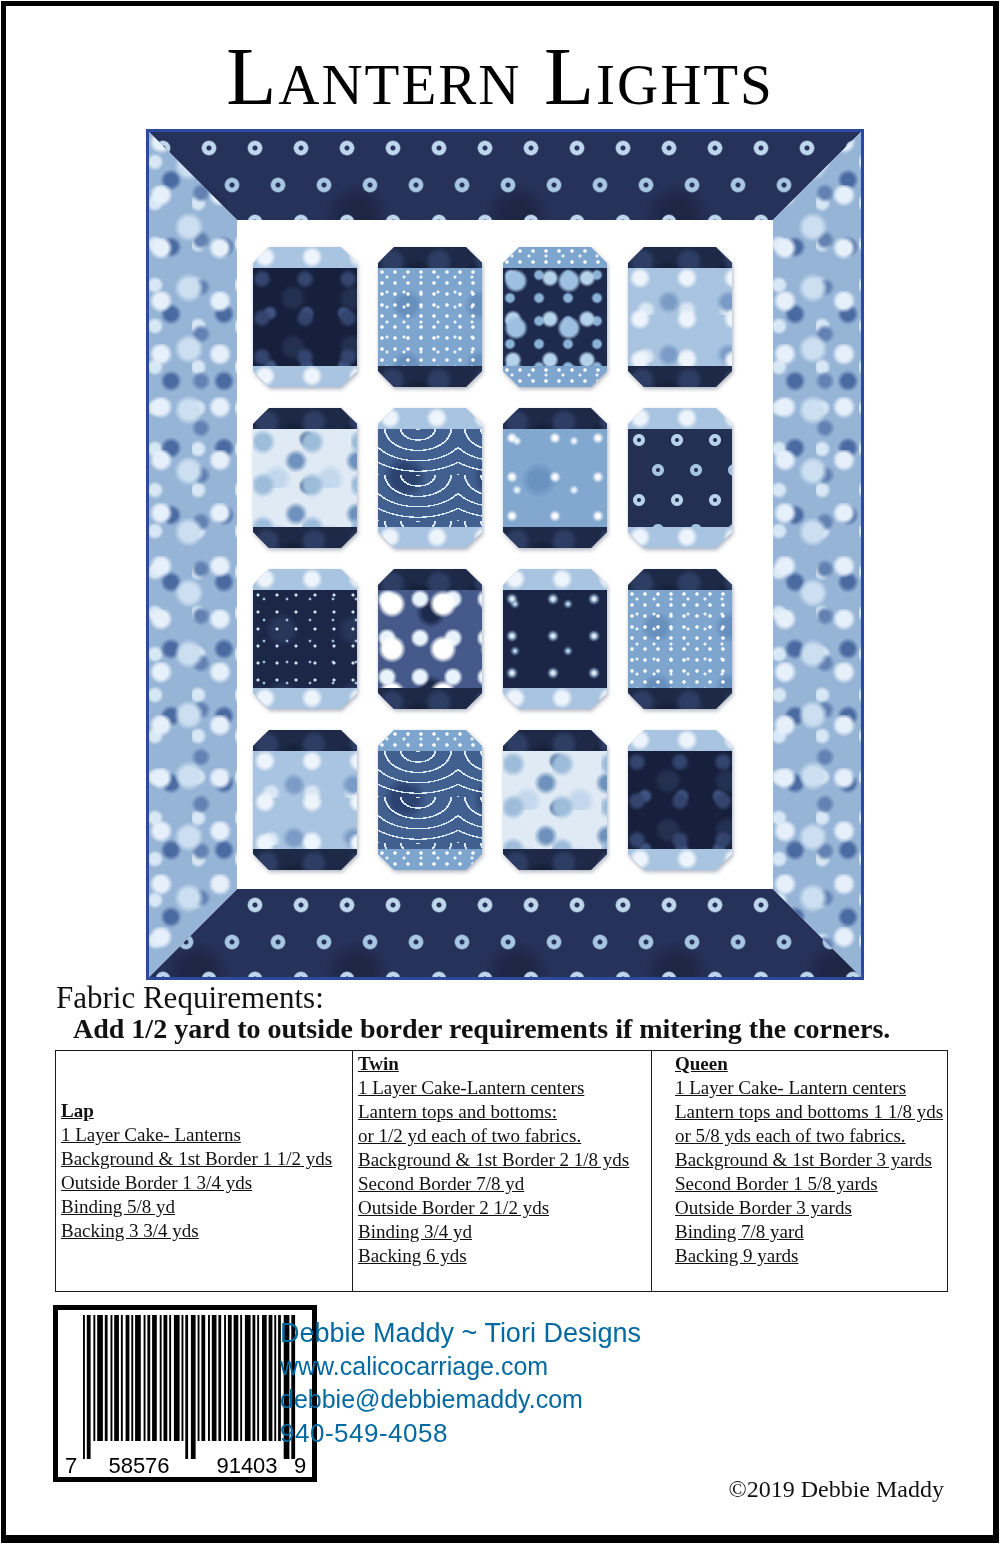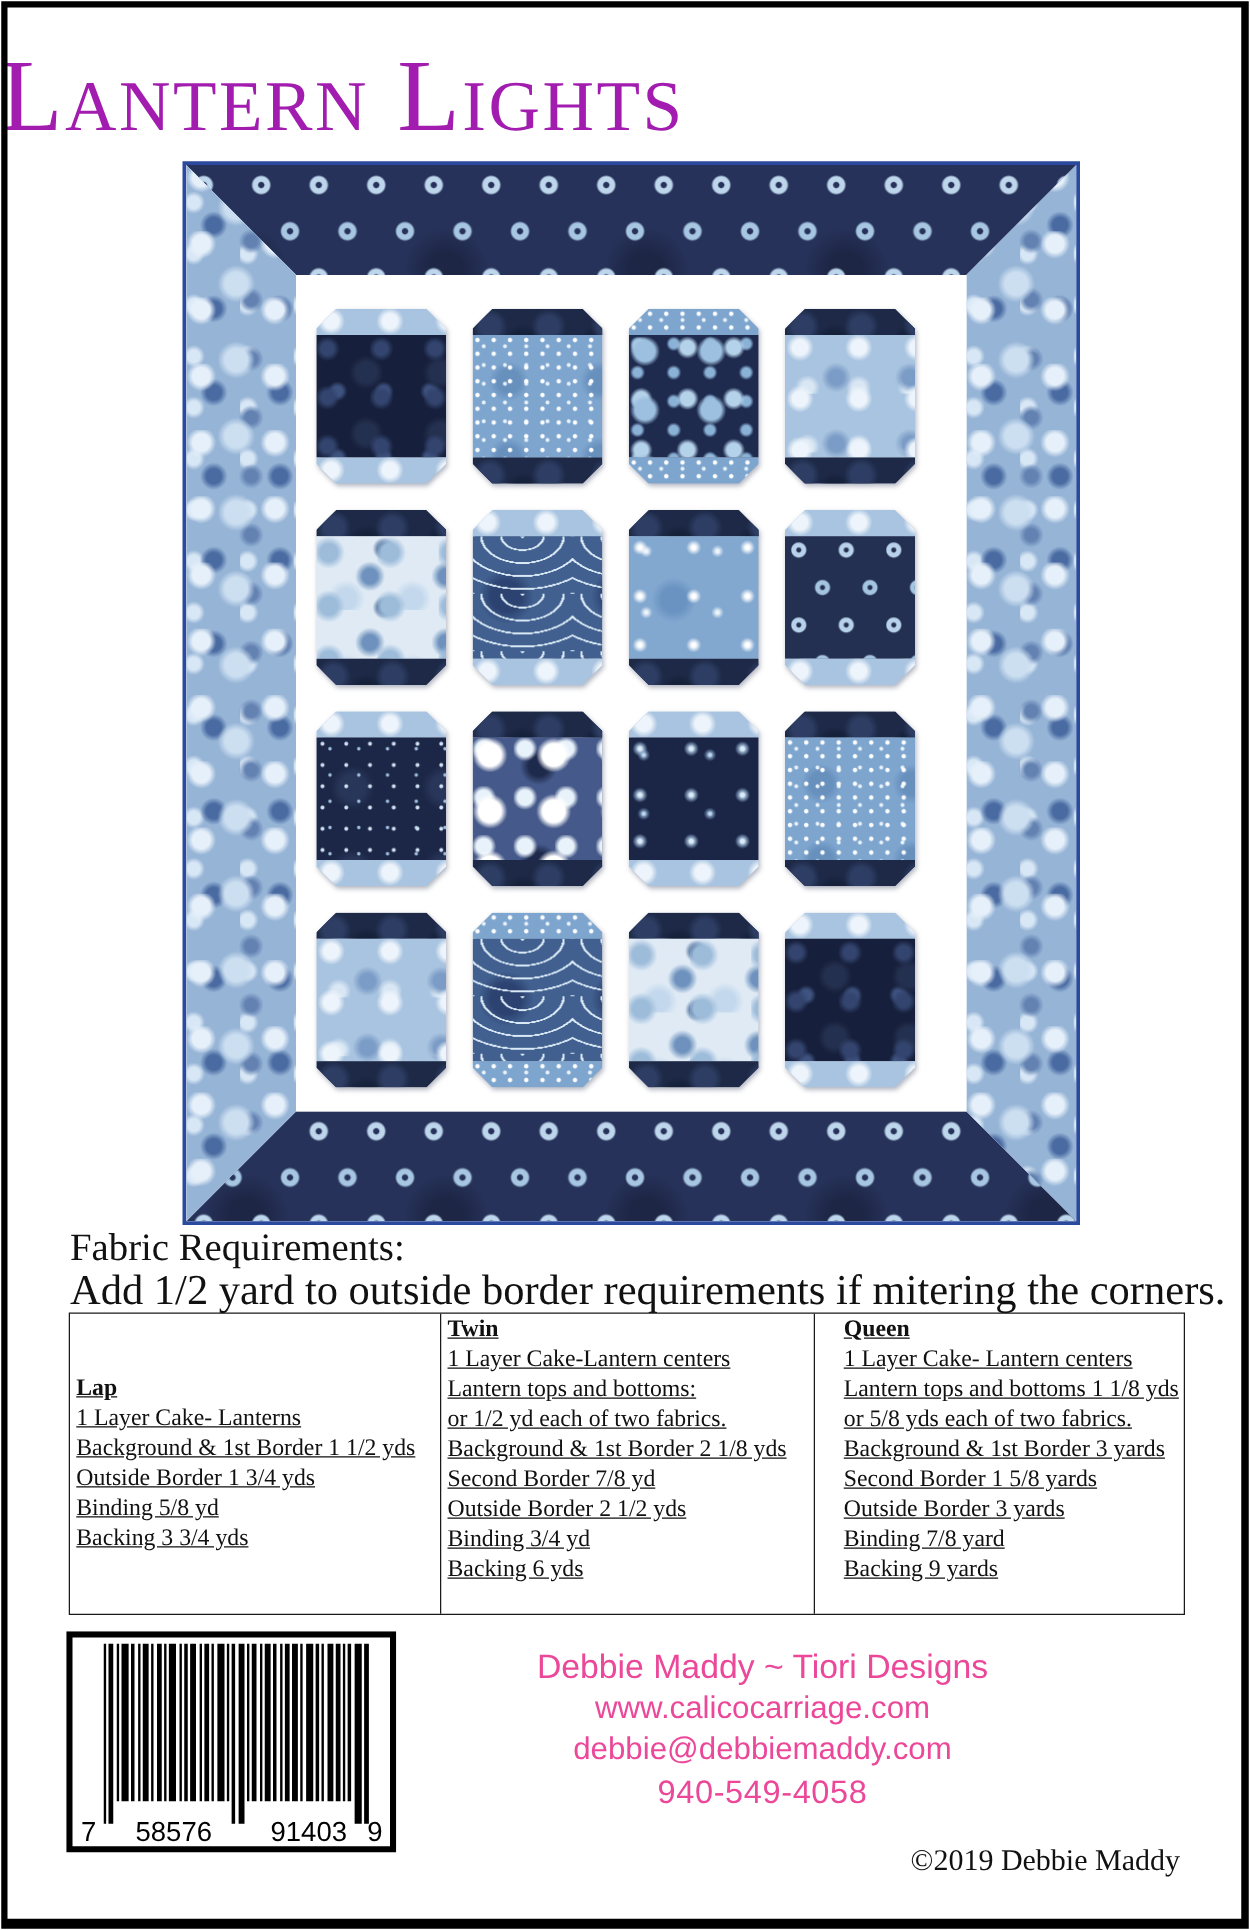--- a/index.html
+++ b/index.html
@@ -5,23 +5,23 @@
   html,body{margin:0;padding:0;background:#ffffff;}
   body{
     position:relative;width:1000px;height:1544px;
     font-family:"Liberation Serif", serif;color:#111;
     box-sizing:border-box;overflow:hidden;
   }
   .page-border{position:absolute;inset:1px;border:5px solid #000;border-bottom-width:8px;border-right-width:6px;pointer-events:none;z-index:50;}
 
   
   .title{
-    position:absolute;top:36px;left:0;width:100%;text-align:left;
+    position:absolute;top:36px;left:0;width:100%;text-align:center;
     font-family:"Liberation Serif", serif;font-variant:small-caps;
-    font-size:82px;line-height:1;letter-spacing:2px;color:#a21caf;font-weight:500;
+    font-size:82px;line-height:1;letter-spacing:2px;color:#000000;font-weight:500;
   }
 
   
   .quilt{
     position:absolute;left:146px;top:129px;width:712px;height:845px;
     border:3px solid #2b4a9e;background:#fff;
   }
   .qband{position:absolute;}
   .qband.top{left:0;top:0;width:100%;height:88px;
     clip-path:polygon(0 0,100% 0,calc(100% - 88px) 100%,88px 100%);}
@@ -155,40 +155,40 @@
     background-color:#1c2646;
     background-image:
       radial-gradient(circle at 5px 5px, #cfe2f2 0 1.1px, rgba(207,226,242,0) 2px),
       radial-gradient(circle at 11px 9px, #9fc0de 0 .9px, rgba(159,192,222,0) 1.8px),
       radial-gradient(circle at 29px 40px, #283659 0 10px, rgba(40,54,89,0) 18px);
     background-size:19px 17px,23px 21px,73px 67px;
   }
 
   
   .freq-heading{position:absolute;left:56px;top:982px;font-size:31px;line-height:1.05;}
-  .freq-note{position:absolute;left:56px;top:1014px;font-size:34px;line-height:1.1;}
+  .freq-note{position:absolute;left:73px;top:1014px;font-size:28px;line-height:1.1;font-weight:bold;}
   .freq-table{
     position:absolute;left:55px;top:1050px;width:893px;height:242px;
     display:flex;border:1.5px solid #1a1a1a;box-sizing:border-box;
   }
   .freq-col{box-sizing:border-box;padding:1px 5px;font-size:19px;line-height:24px;overflow:visible;text-decoration:underline;}
   .freq-col + .freq-col{border-left:1.5px solid #1a1a1a;}
   .freq-col.c0{width:297px;display:flex;flex-direction:column;justify-content:center;}
   .freq-col.c1{width:300px;}
   .freq-col.c2{width:296px;padding-left:23px;}
   .freq-col .colhead{font-weight:bold;}
   .freq-col .line{white-space:nowrap;}
 
   
   .barcode{position:absolute;left:53px;top:1305px;}
 
   
   .contact{
-    position:absolute;left:280px;top:1316px;width:660px;text-align:center;
-    font-family:"Liberation Sans", sans-serif;color:#ec4899;
+    position:absolute;left:280px;top:1316px;width:660px;text-align:left;
+    font-family:"Liberation Sans", sans-serif;color:#0369a1;
   }
   .contact .name{font-size:27px;line-height:34px;}
   .contact .url{font-size:25px;line-height:33px;}
   .contact .phone{font-size:26px;line-height:34px;letter-spacing:.5px;}
   .copyright{
     position:absolute;right:56px;top:1458px;
     font-family:"Liberation Serif", serif;font-size:24px;color:#111;margin-top:18px;
   }
 </style>
 </head>

